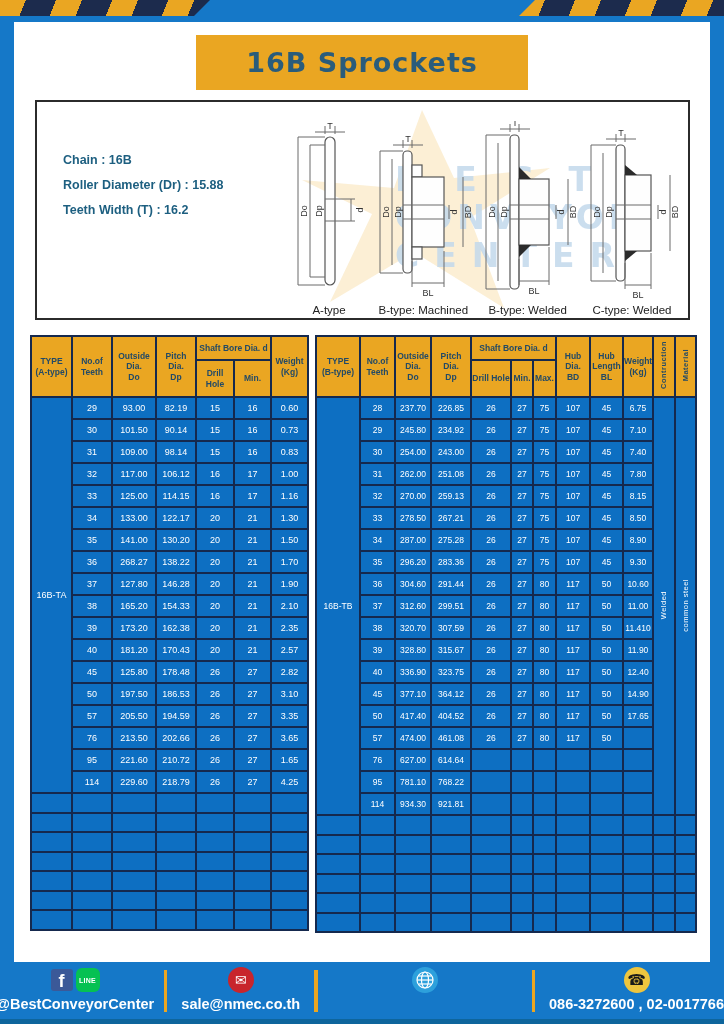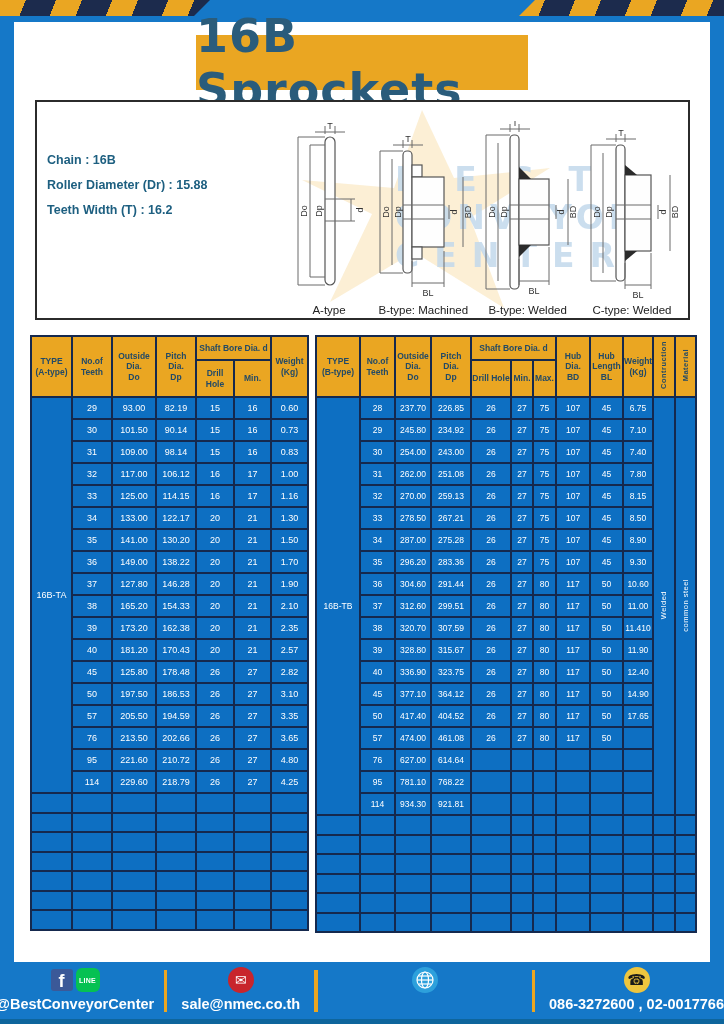--- a/index.html
+++ b/index.html
@@ -15,34 +15,34 @@
     background:repeating-linear-gradient(112deg,var(--gold) 0 24px,var(--navy) 24px 52px);}
   .stripe-left{left:0;width:210px;clip-path:polygon(0 0,100% 0,calc(100% - 16px) 100%,0 100%);}
   .stripe-right{right:0;width:205px;clip-path:polygon(16px 0,100% 0,100% 100%,0 100%);}
 
   .page{position:absolute;left:14px;right:14px;top:22px;bottom:62px;background:#ffffff;}
 
   
   .banner{width:332px;height:55px;margin:13px auto 0;background:var(--gold);
     display:flex;align-items:center;justify-content:center;}
   .banner h1{margin:0;font-family:"DejaVu Sans","Liberation Sans",sans-serif;
-    font-size:46px;font-weight:bold;color:var(--teal);letter-spacing:1px;}
+    font-size:27px;font-weight:bold;color:var(--teal);letter-spacing:1px;}
 
   
   .infobox{position:absolute;left:21px;top:78px;width:651px;height:216px;
     border:2px solid #2b2b2b;background:#fff;}
   .watermark{position:absolute;inset:0;overflow:hidden;z-index:0;}
   .wm-star{position:absolute;left:265px;top:8px;opacity:.5;}
   .wm-text{position:absolute;color:#C3D9EC;font-family:"DejaVu Sans",sans-serif;
     font-weight:bold;opacity:.85;}
   .wm-1{left:358px;top:58px;font-size:33px;letter-spacing:34px;}
   .wm-2{left:358px;top:96px;font-size:33px;letter-spacing:5px;}
   .wm-3{left:358px;top:134px;font-size:33px;letter-spacing:15px;}
 
-  .spec{position:absolute;left:10px;top:46px;width:252px;z-index:2;}
+  .spec{position:absolute;left:26px;top:46px;width:252px;z-index:2;}
   .spec-line{font-size:12.5px;font-weight:bold;color:#1D5F80;line-height:25px;white-space:nowrap;}
 
   .figures{position:absolute;left:252px;right:6px;top:4px;bottom:2px;z-index:1;
     display:flex;justify-content:space-between;align-items:flex-end;}
   .figures figure{margin:0;display:flex;flex-direction:column;align-items:center;}
   .figures figcaption{font-size:11.5px;color:#222;margin-top:1px;white-space:nowrap;}
   .fig-svg text{fill:#333;font-size:9px;font-family:"Liberation Sans",sans-serif;}
   .fig-svg line,.fig-svg path.ln{stroke:#6a6a6a;stroke-width:1;fill:none;}
   .fig-svg rect{fill:#fefefe;stroke:#555;stroke-width:1.2;}
   .fig-svg path.weld{fill:#2b2b2b;stroke:none;}
@@ -324,21 +324,21 @@
           <tr>
             <td>35</td>
             <td>141.00</td>
             <td>130.20</td>
             <td>20</td>
             <td>21</td>
             <td>1.50</td>
           </tr>
           <tr>
             <td>36</td>
-            <td>149.00</td>
+            <td>268.27</td>
             <td>138.22</td>
             <td>20</td>
             <td>21</td>
             <td>1.70</td>
           </tr>
           <tr>
             <td>37</td>
             <td>127.80</td>
             <td>146.28</td>
             <td>20</td>
@@ -400,21 +400,21 @@
             <td>26</td>
             <td>27</td>
             <td>3.65</td>
           </tr>
           <tr>
             <td>95</td>
             <td>221.60</td>
             <td>210.72</td>
             <td>26</td>
             <td>27</td>
-            <td>4.80</td>
+            <td>1.65</td>
           </tr>
           <tr>
             <td>114</td>
             <td>229.60</td>
             <td>218.79</td>
             <td>26</td>
             <td>27</td>
             <td>4.25</td>
           </tr>
           <tr class="empty">

